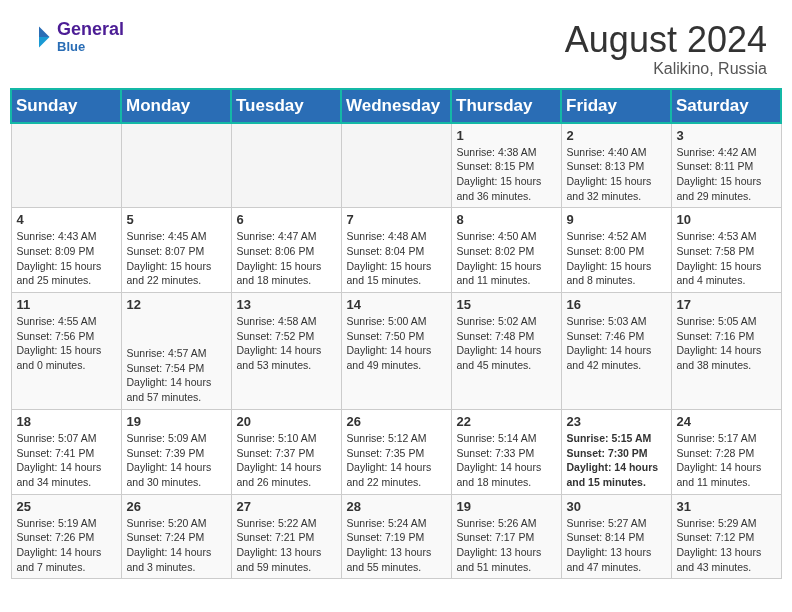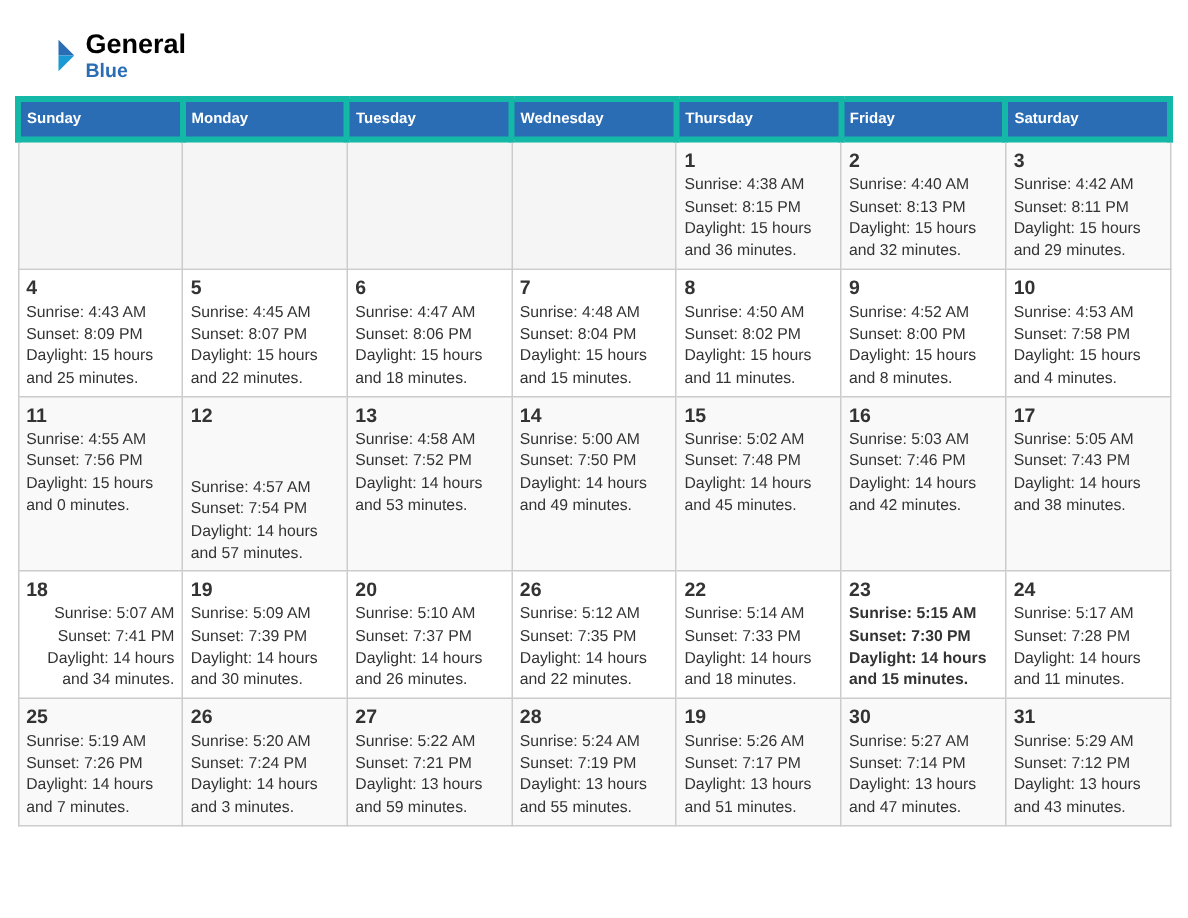--- a/index.html
+++ b/index.html
@@ -22,21 +22,21 @@
       gap: 4px;
     }
     .logo-text {
       display: flex;
       flex-direction: column;
       line-height: 1.1;
     }
     .logo-general {
       font-size: 18px;
       font-weight: bold;
-      color: #000000;
+      color: #4c1d95;
     }
     .logo-blue {
       font-size: 13px;
       font-weight: bold;
       color: #2a6db5;
     }
     .logo-icon {
       width: 28px;
       height: 28px;
     }
@@ -54,25 +54,25 @@
       color: #555;
     }
     .calendar {
       width: 100%;
       border-collapse: collapse;
       margin: 5px 0;
     }
     .calendar th {
       background-color: #2a6db5;
       color: #fff;
-      font-size: 10px;
+      font-size: 17px;
       font-weight: 600;
       padding: 6px 4px;
       text-align: left;
-      border: 4px solid #14b8a6;
+      border: 2px solid #14b8a6;
     }
     .calendar td {
       border: 1px solid #ccc;
       vertical-align: top;
       padding: 4px 5px;
       width: 110px;
       min-height: 80px;
       font-size: 11px;
       color: #333;
       background: #fff;
@@ -106,20 +106,24 @@
   <div class="logo">
     <svg class="logo-icon" viewBox="0 0 40 40">
       <polygon points="20,5 35,20 20,20" fill="#2a6db5"></polygon>
       <polygon points="20,20 35,20 20,35" fill="#1a9ad4"></polygon>
     </svg>
     <div class="logo-text">
       <span class="logo-general">General</span>
       <span class="logo-blue">Blue</span>
     </div>
   </div>
+  <div class="title-block">
+    <div class="month-year">August 2024</div>
+    <div class="location">Kalikino, Russia</div>
+  </div>
 </div>
 
 <table class="calendar">
   <thead>
     <tr>
     <th>Sunday</th>
         <th>Monday</th>
         <th>Tuesday</th>
         <th>Wednesday</th>
         <th>Thursday</th>
@@ -245,29 +249,29 @@
         <td>
           <span class="day-number">16</span>
           <div class="day-info" style="white-space: pre-line;">Sunrise: 5:03 AM
 Sunset: 7:46 PM
 Daylight: 14 hours
 and 42 minutes.</div>
         </td>
         <td>
           <span class="day-number">17</span>
           <div class="day-info" style="white-space: pre-line;">Sunrise: 5:05 AM
-Sunset: 7:43 PM
+Sunset: 7:16 PM
 Daylight: 14 hours
 and 38 minutes.</div>
         </td>
       </tr>
       <tr>
         <td>
           <span class="day-number">18</span>
-          <div class="day-info" style="white-space: pre-line; text-align: right;">Sunrise: 5:07 AM
+          <div class="day-info" style="white-space: pre-line;">Sunrise: 5:07 AM
 Sunset: 7:41 PM
 Daylight: 14 hours
 and 34 minutes.</div>
         </td>
         <td>
           <span class="day-number">19</span>
           <div class="day-info" style="white-space: pre-line;">Sunrise: 5:09 AM
 Sunset: 7:39 PM
 Daylight: 14 hours
 and 30 minutes.</div>
@@ -340,21 +344,21 @@
         <td>
           <span class="day-number">19</span>
           <div class="day-info" style="white-space: pre-line;">Sunrise: 5:26 AM
 Sunset: 7:17 PM
 Daylight: 13 hours
 and 51 minutes.</div>
         </td>
         <td>
           <span class="day-number">30</span>
           <div class="day-info" style="white-space: pre-line;">Sunrise: 5:27 AM
-Sunset: 7:14 PM
+Sunset: 8:14 PM
 Daylight: 13 hours
 and 47 minutes.</div>
         </td>
         <td>
           <span class="day-number">31</span>
           <div class="day-info" style="white-space: pre-line;">Sunrise: 5:29 AM
 Sunset: 7:12 PM
 Daylight: 13 hours
 and 43 minutes.</div>
         </td>

